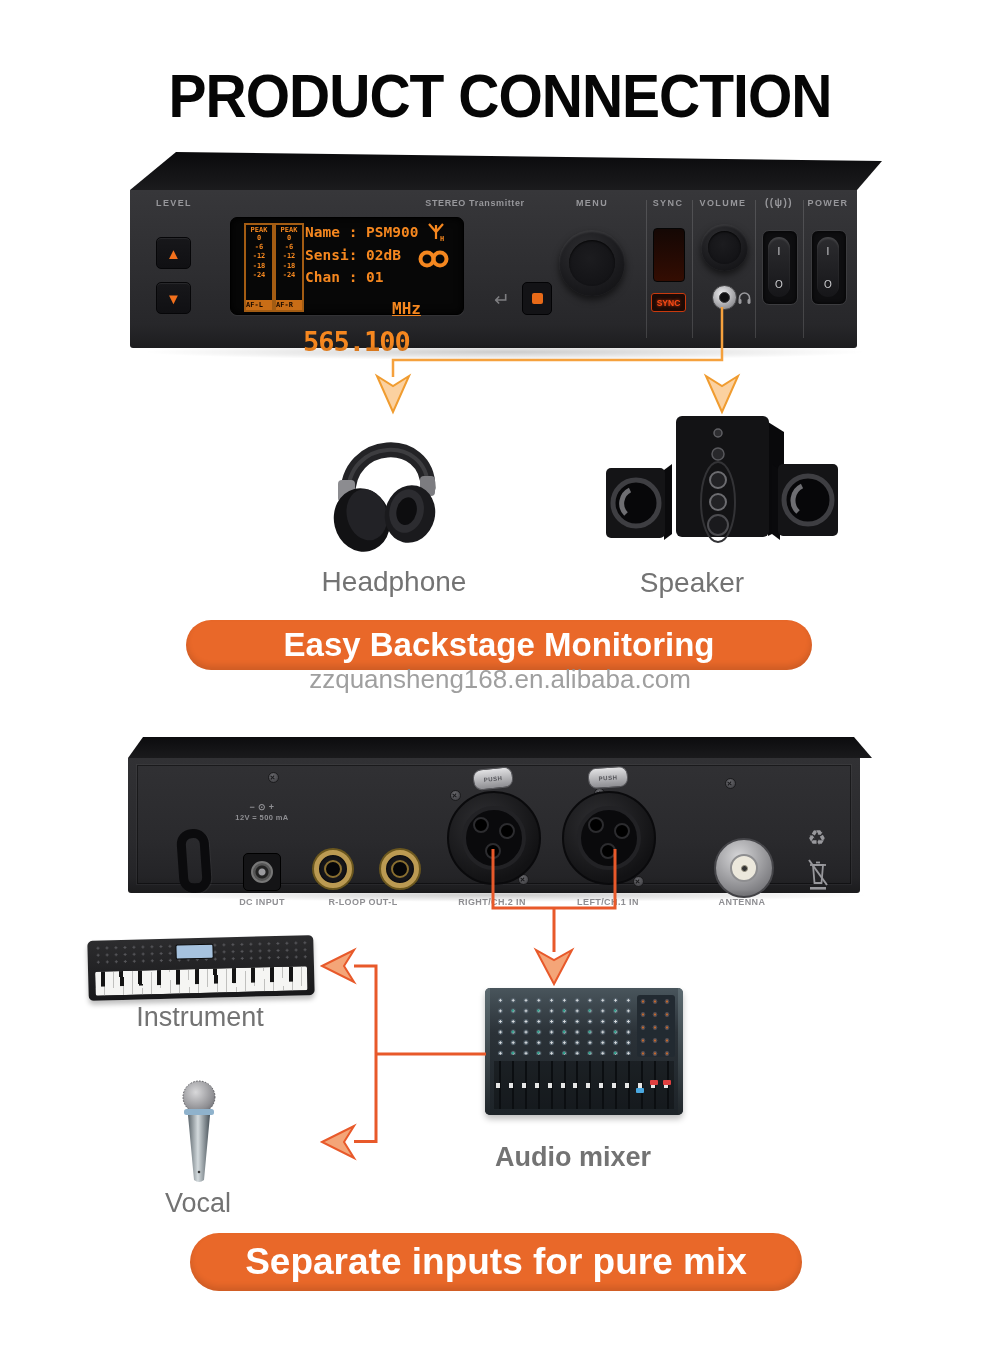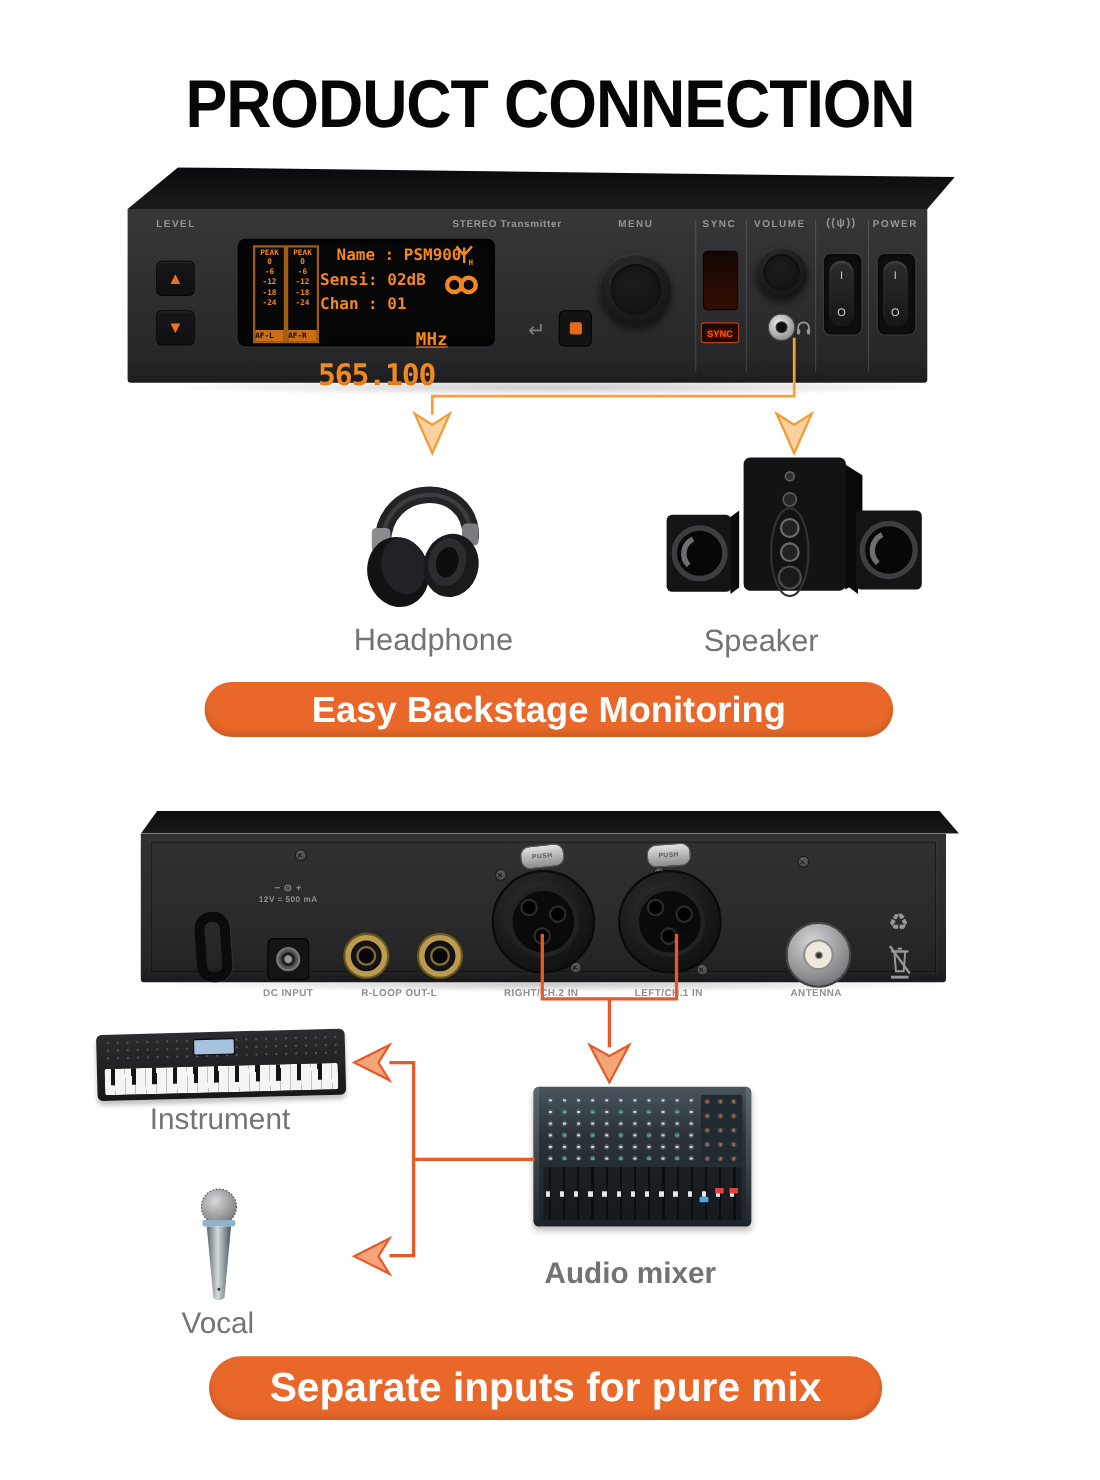--- a/index.html
+++ b/index.html
@@ -9,21 +9,21 @@
   
   .title{position:absolute;left:0;top:62px;width:1000px;text-align:center;
          font-size:57px;font-weight:bold;color:#060606;letter-spacing:-1px;
          transform:scaleY(1.08);}
   
   .dev-label{position:absolute;font-size:9px;font-weight:bold;color:#97979b;
              letter-spacing:1.4px;text-align:center;}
   .divider{position:absolute;top:10px;width:1px;height:138px;background:rgba(255,255,255,.14);}
   .shadow{position:absolute;background:radial-gradient(ellipse at center,rgba(0,0,0,.20),rgba(0,0,0,0) 70%);}
   
-  #dev1{left:116px;top:152px;width:752px;height:196px;}
+  #dev1{left:130px;top:152px;width:752px;height:196px;}
   .d1-top{position:absolute;left:0;top:0;width:752px;height:38px;
           background:linear-gradient(180deg,#0a0a0c,#1b1b1d);
           clip-path:polygon(46px 0,752px 9px,727px 38px,0 38px);}
   .d1-front{position:absolute;left:0;top:38px;width:727px;height:158px;
             background:linear-gradient(180deg,#37373a 0%,#2d2d30 55%,#27272a 85%,#1d1d1f 100%);
             border-radius:0 0 3px 3px;}
   .tri-btn{position:absolute;width:33px;height:30px;background:linear-gradient(#17171a,#101013);
            border:1px solid #060608;border-radius:5px;display:flex;align-items:center;justify-content:center;
            color:#f2701c;font-size:15px;box-shadow:inset 0 1px 1px rgba(255,255,255,.08);}
   .lcd{position:absolute;left:100px;top:27px;width:232px;height:96px;background:#070707;
@@ -182,21 +182,21 @@
           <div class="hd">PEAK</div>
           <div class="sc">
             <div>0</div>
             <div>-6</div>
             <div>-12</div>
             <div>-18</div>
             <div>-24</div>
           </div>
           <div class="ft">AF-R</div>
         </div>
-        <div class="lcd-line" style="top:6px;padding-left:15px;">Name : PSM900</div>
+        <div class="lcd-line" style="top:6px;">Name : PSM900</div>
         <div class="lcd-line" style="top:29px;">Sensi: 02dB</div>
         <div class="lcd-line" style="top:51px;">Chan : 01</div>
         <div class="lcd-freq">565.100</div>
         <div class="lcd-mhz">MHz</div>
         <svg class="abs" style="left:195px;top:4px;" width="20" height="20" viewBox="0 0 20 20">
           <path d="M3 2 L10 10 L17 2 M10 3 V17" stroke="#F5871F" stroke-width="2.2" fill="none"></path>
           <text x="14" y="19" font-size="7" fill="#F5871F" font-weight="bold">H</text>
         </svg>
         <svg class="abs" style="left:186px;top:31px;" width="34" height="20" viewBox="0 0 34 20">
           <circle cx="10" cy="10" r="6.5" stroke="#F5871F" stroke-width="4" fill="none"></circle>
@@ -283,20 +283,21 @@
     <circle cx="36" cy="97" r="23" fill="#070709" stroke="#3e3e42" stroke-width="5"></circle>
     <path d="M26 108 A15 15 0 0 1 30 84" stroke="#6e6e72" stroke-width="5" fill="none"></path>
     <polygon points="172,58 180,64 180,134 172,128" fill="#0a0a0c"></polygon>
     <rect x="178" y="58" width="60" height="72" rx="5" fill="#141416"></rect>
     <circle cx="208" cy="94" r="24" fill="#070709" stroke="#3e3e42" stroke-width="5"></circle>
     <path d="M198 106 A16 16 0 0 1 202 80" stroke="#6e6e72" stroke-width="5" fill="none"></path>
   </svg>
   <div class="caption" style="left:592px;top:567px;width:200px;">Speaker</div>
 
   <div class="banner" style="left:186px;top:620px;width:626px;height:50px;font-size:33px;">Easy Backstage Monitoring</div>
+  <div class="watermark">zzquansheng168.en.alibaba.com</div>
 
   <div class="abs" id="dev2">
     <div class="d2-top"></div>
     <div class="d2-front">
       <div class="d2-inset"></div>
       <div class="screw" style="left:140px;top:14px;"></div>
       <div class="screw" style="left:322px;top:32px;"></div>
       <div class="screw" style="left:466px;top:30px;"></div>
       <div class="screw" style="left:597px;top:20px;"></div>
       <div class="screw" style="left:390px;top:116px;"></div>

